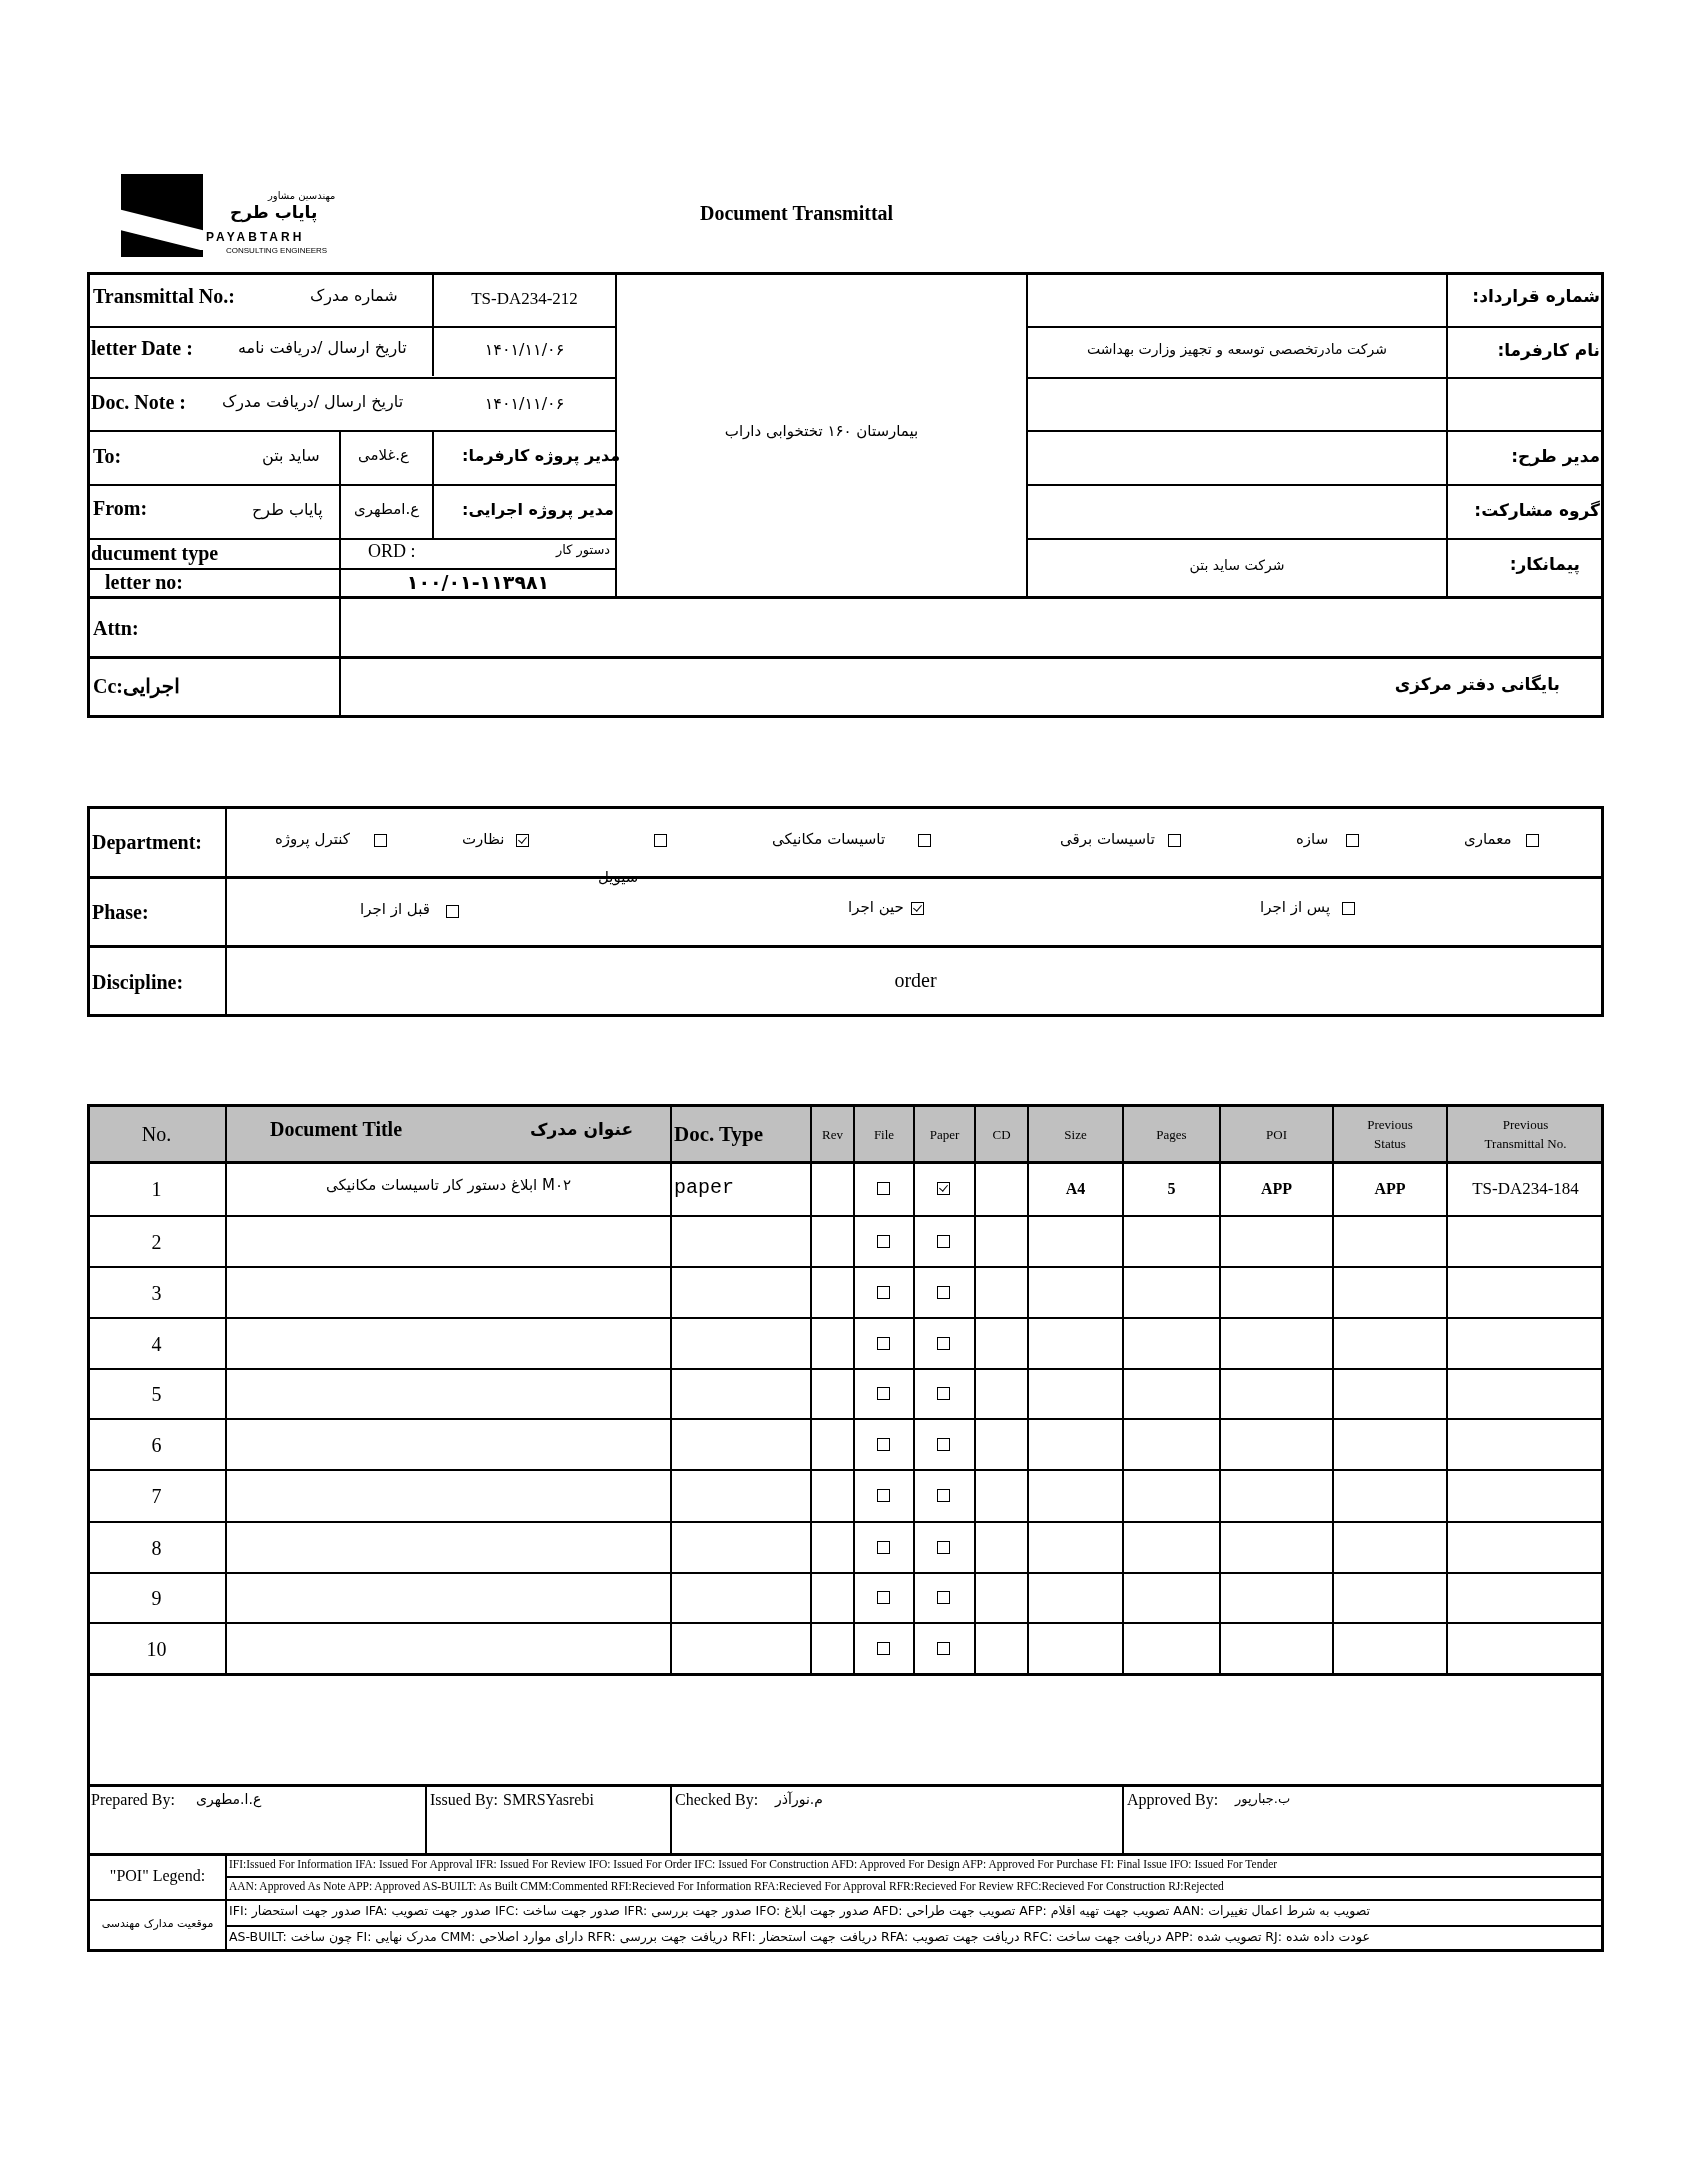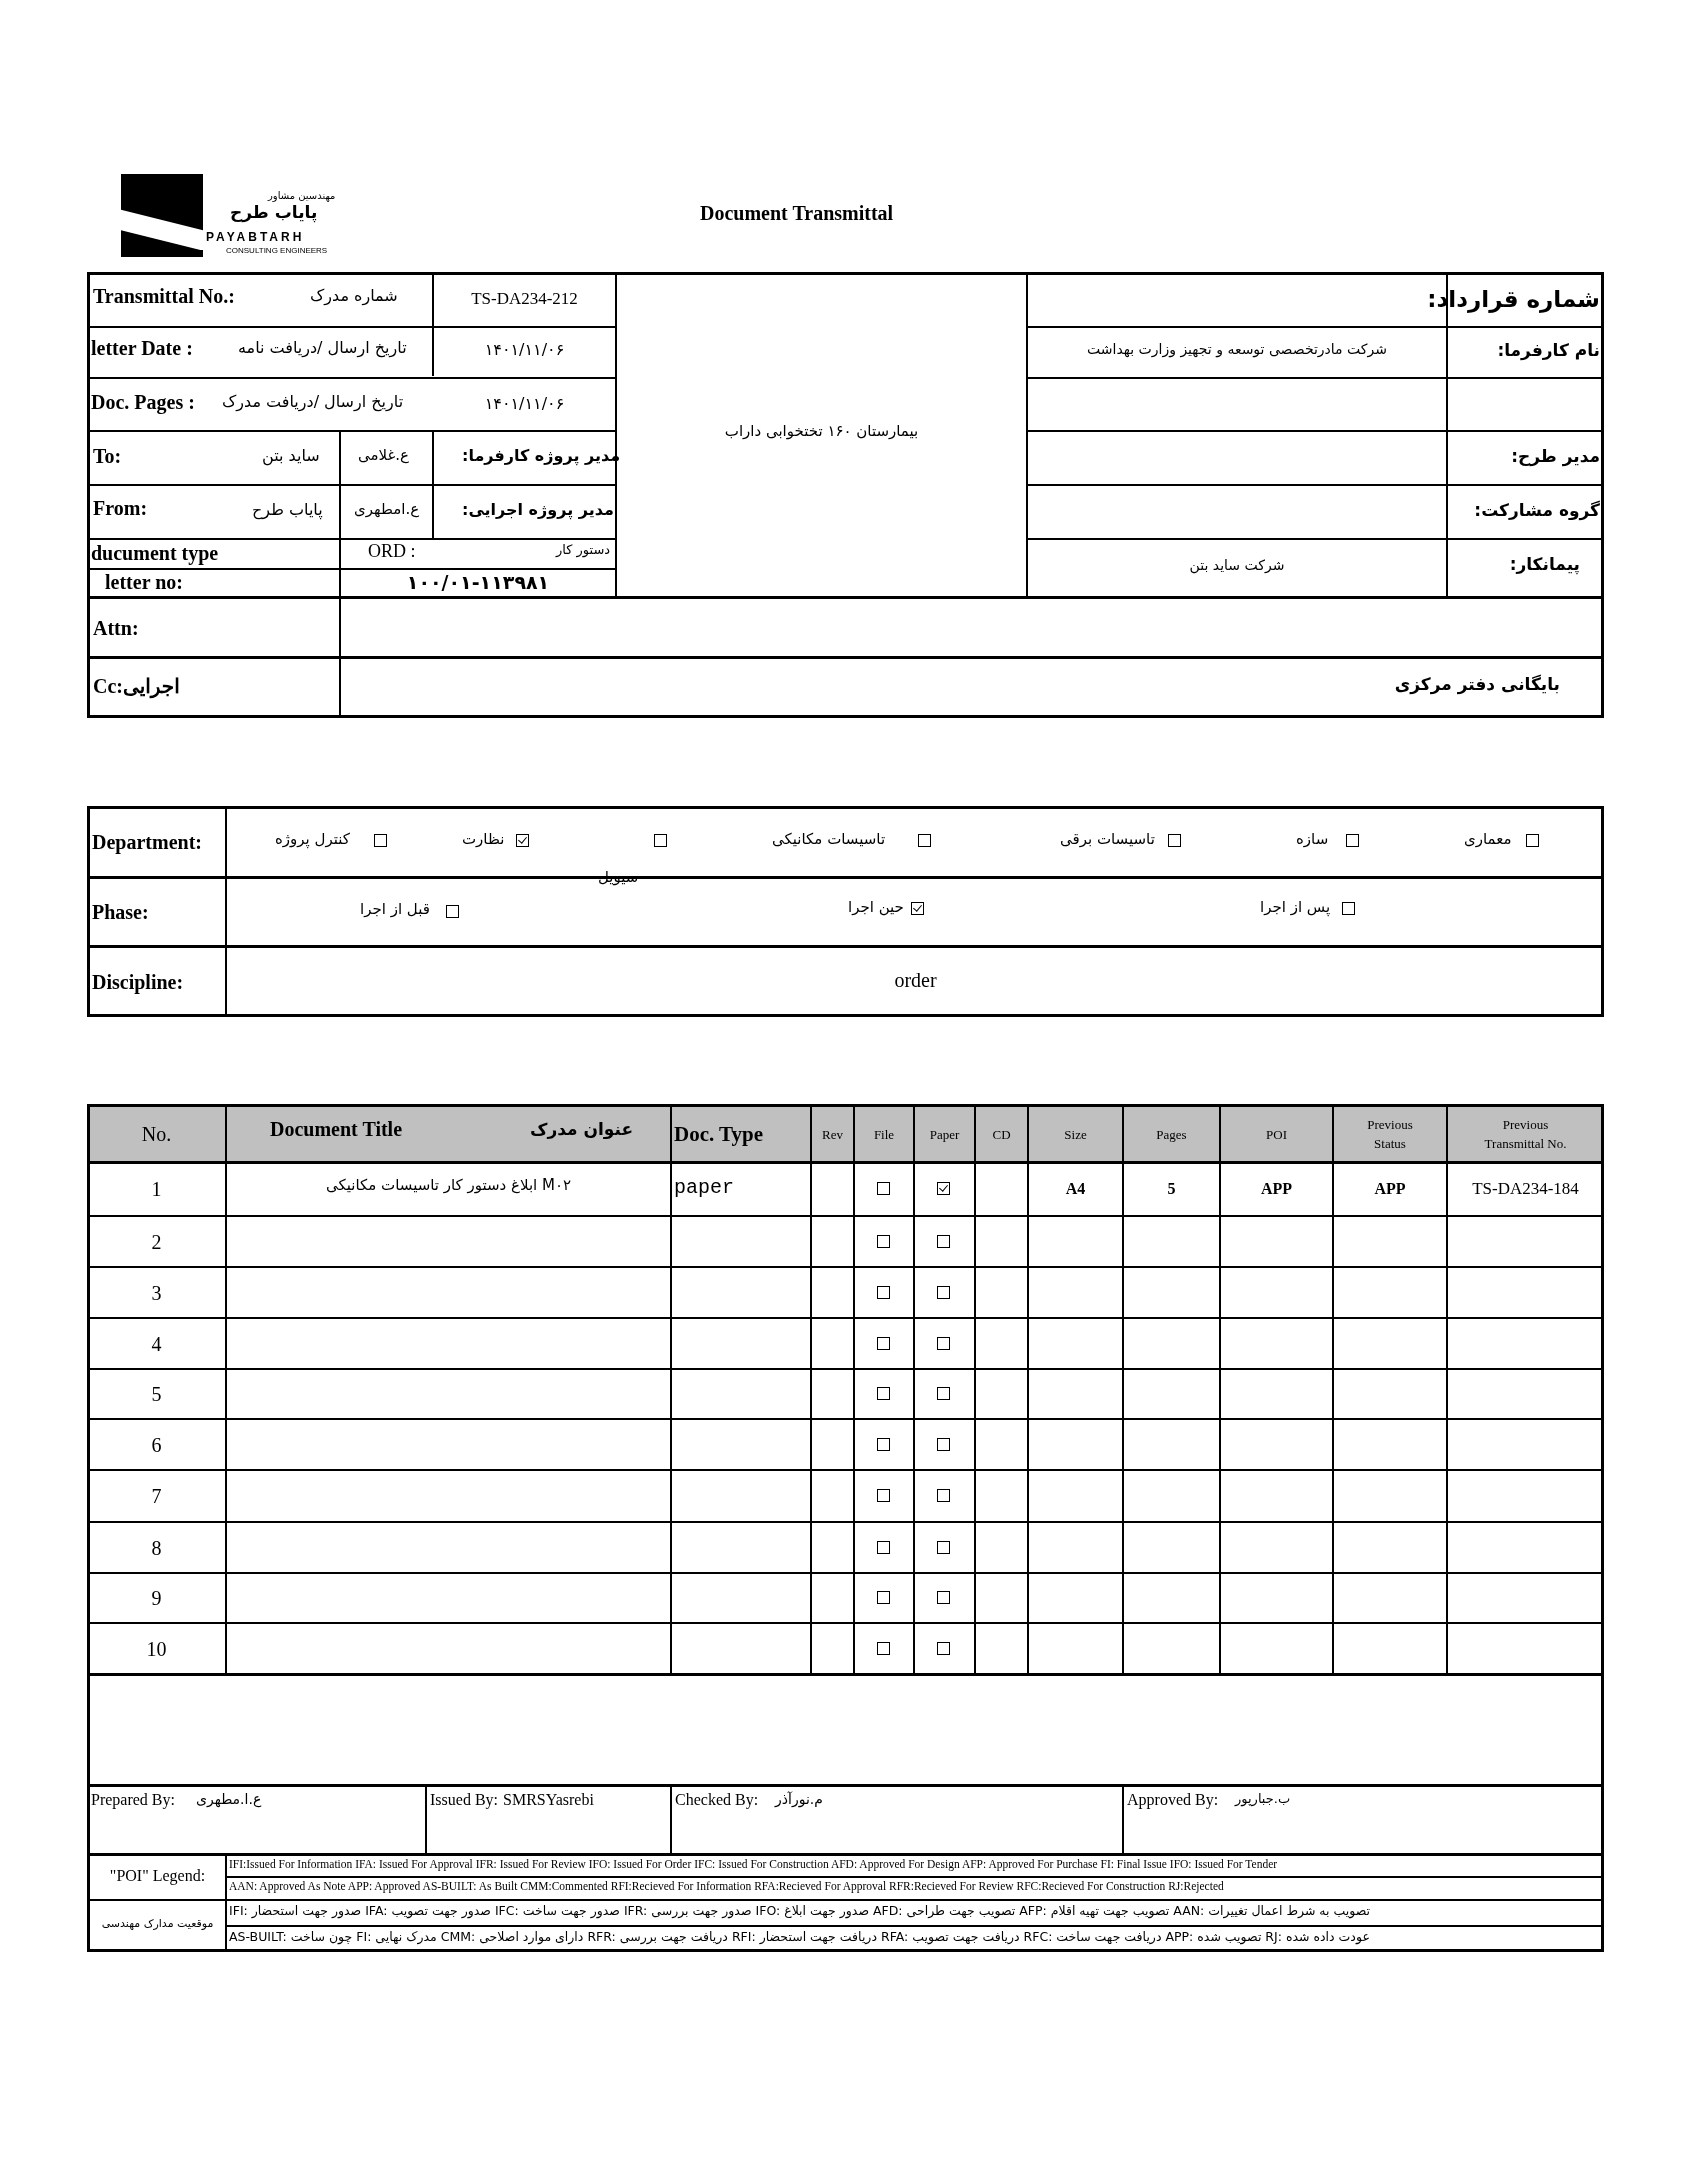--- a/index.html
+++ b/index.html
@@ -65,21 +65,21 @@
   <div class="line-v" style="left:339px;top:598px;height:120px;"></div>
 
   <div class="txt b" style="left:93px;top:286px;font-size:20px;">Transmittal No.:</div>
   <div class="txt fa" style="left:310px;top:288px;font-size:16px;">شماره مدرک</div>
   <div class="txt center" style="left:434px;top:290px;width:181px;font-size:17px;">TS-DA234-212</div>
 
   <div class="txt b" style="left:91px;top:338px;font-size:20px;">letter Date  :</div>
   <div class="txt fa" style="left:238px;top:340px;font-size:16px;">تاریخ ارسال /دریافت نامه</div>
   <div class="txt center fa" style="left:434px;top:342px;width:181px;font-size:16px;">۱۴۰۱/۱۱/۰۶</div>
 
-  <div class="txt b" style="left:91px;top:392px;font-size:20px;">Doc. Pages :</div>
+  <div class="txt b" style="left:91px;top:392px;font-size:20px;">Doc. Note :</div>
   <div class="txt fa" style="left:222px;top:394px;font-size:16px;">تاریخ ارسال /دریافت مدرک</div>
   <div class="txt center fa" style="left:434px;top:396px;width:181px;font-size:16px;">۱۴۰۱/۱۱/۰۶</div>
 
   <div class="txt b" style="left:93px;top:446px;font-size:20px;">To:</div>
   <div class="txt fa" style="left:262px;top:448px;font-size:16px;">ساید بتن</div>
   <div class="txt fa" style="left:358px;top:448px;font-size:15px;">ع.غلامی</div>
   <div class="txt fa b" style="left:462px;top:448px;font-size:16px;">مدیر پروژه کارفرما:</div>
 
   <div class="txt b" style="left:93px;top:498px;font-size:20px;">From:</div>
   <div class="txt fa" style="left:252px;top:502px;font-size:16px;">پایاب طرح</div>
@@ -88,21 +88,21 @@
 
   <div class="txt b" style="left:91px;top:543px;font-size:20px;">ducument type</div>
   <div class="txt" style="left:368px;top:542px;font-size:18px;">ORD   :</div>
   <div class="txt fa" style="left:556px;top:543px;font-size:13px;">دستور کار</div>
 
   <div class="txt b" style="left:91px;top:572px;font-size:20px;margin-left:14px;">letter no:</div>
   <div class="txt center fa b" style="left:341px;top:573px;width:274px;font-size:19px;direction:ltr;">۱۰۰/۰۱-۱۱۳۹۸۱</div>
 
   <div class="txt center fa" style="left:617px;top:424px;width:409px;font-size:15px;">بیمارستان ۱۶۰ تختخوابی داراب</div>
 
-  <div class="txt fa b" style="left:1450px;top:288px;width:150px;font-size:23px;text-align:right;">شماره قرارداد:</div>
+  <div class="txt fa b" style="left:1450px;top:288px;width:150px;font-size:17px;text-align:right;">شماره قرارداد:</div>
   <div class="txt center fa" style="left:1028px;top:290px;width:418px;font-size:15px;"></div>
   <div class="txt fa b" style="left:1450px;top:342px;width:150px;font-size:17px;text-align:right;">نام کارفرما:</div>
   <div class="txt center fa" style="left:1028px;top:342px;width:418px;font-size:14px;">شرکت مادرتخصصی توسعه و تجهیز وزارت بهداشت</div>
   <div class="txt fa b" style="left:1450px;top:448px;width:150px;font-size:17px;text-align:right;">مدیر طرح:</div>
   <div class="txt fa b" style="left:1450px;top:502px;width:150px;font-size:17px;text-align:right;">گروه مشارکت:</div>
   <div class="txt fa b" style="left:1450px;top:556px;width:130px;font-size:17px;text-align:right;">پیمانکار:</div>
   <div class="txt center fa" style="left:1028px;top:558px;width:418px;font-size:14px;">شرکت ساید بتن</div>
 
   <div class="txt b" style="left:93px;top:618px;font-size:20px;">Attn:</div>
   <div class="txt" style="left:350px;top:618px;font-size:18px;"></div>

